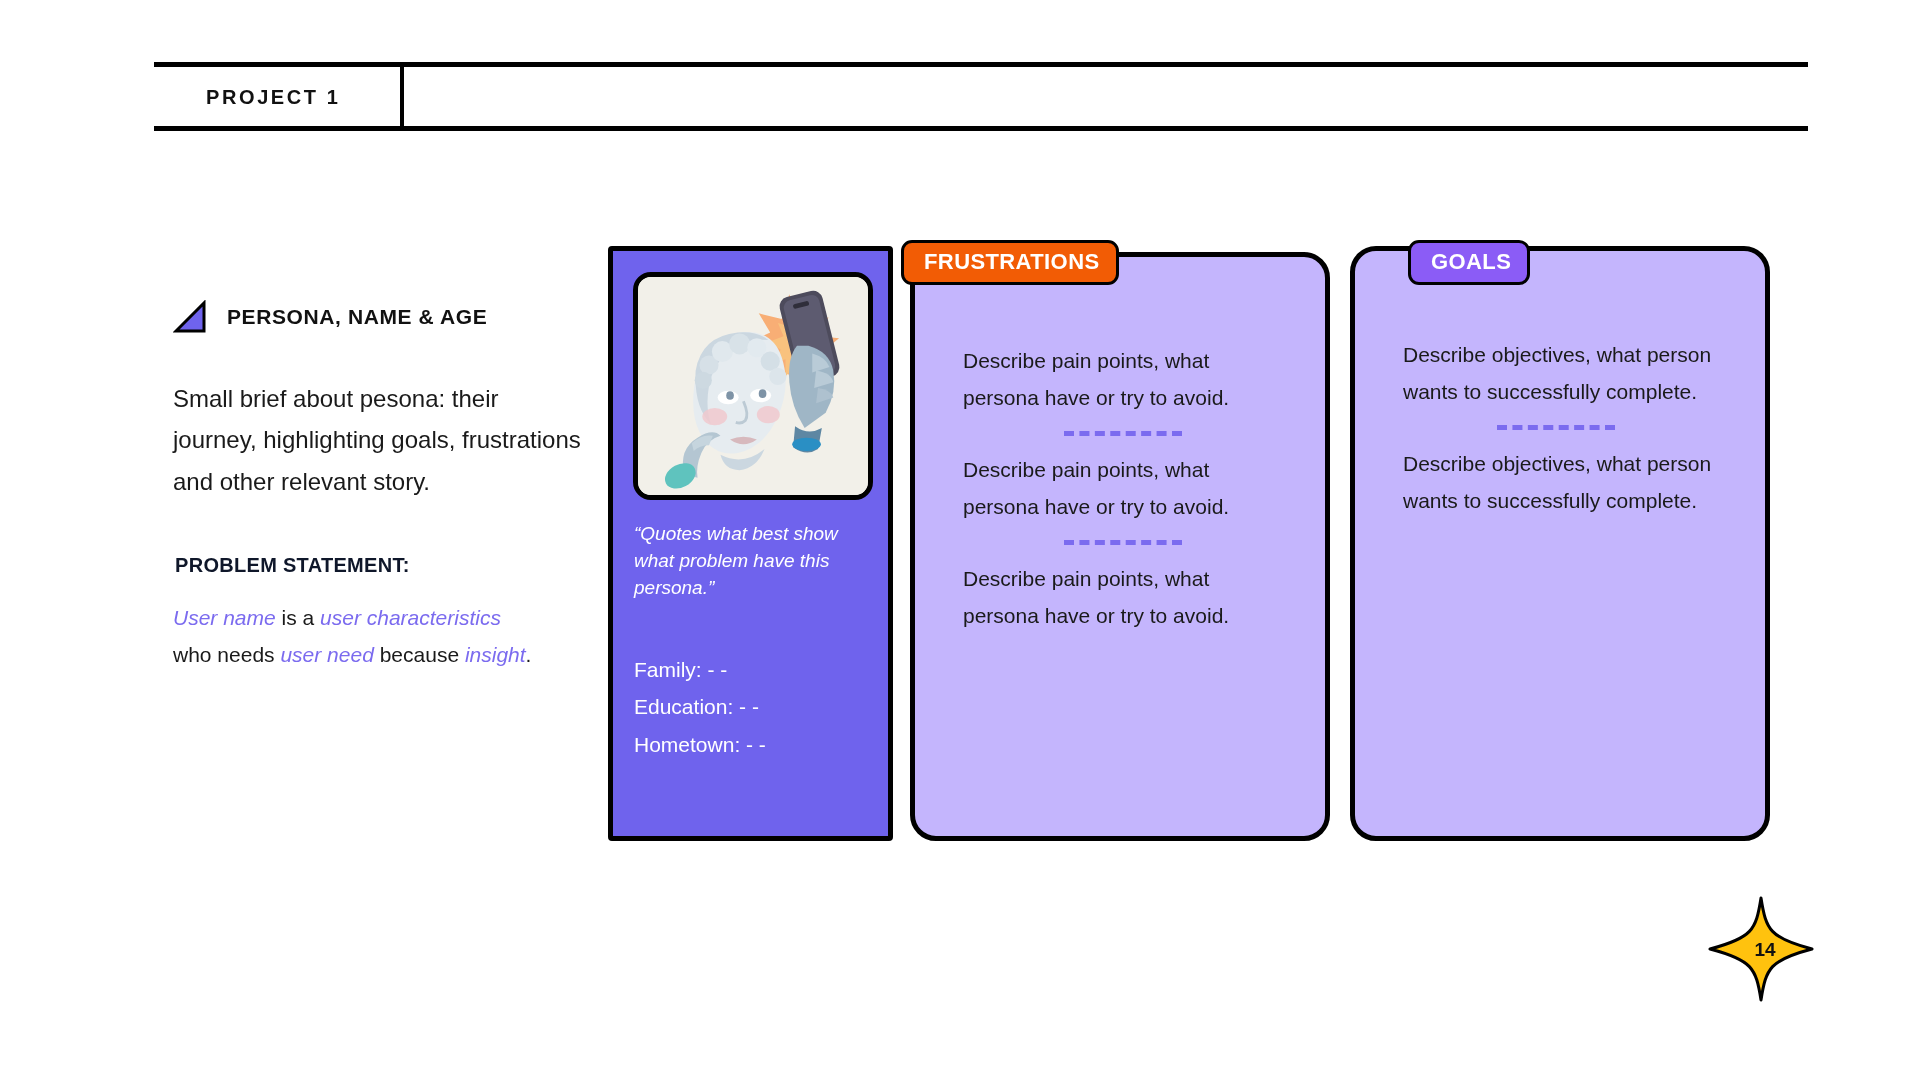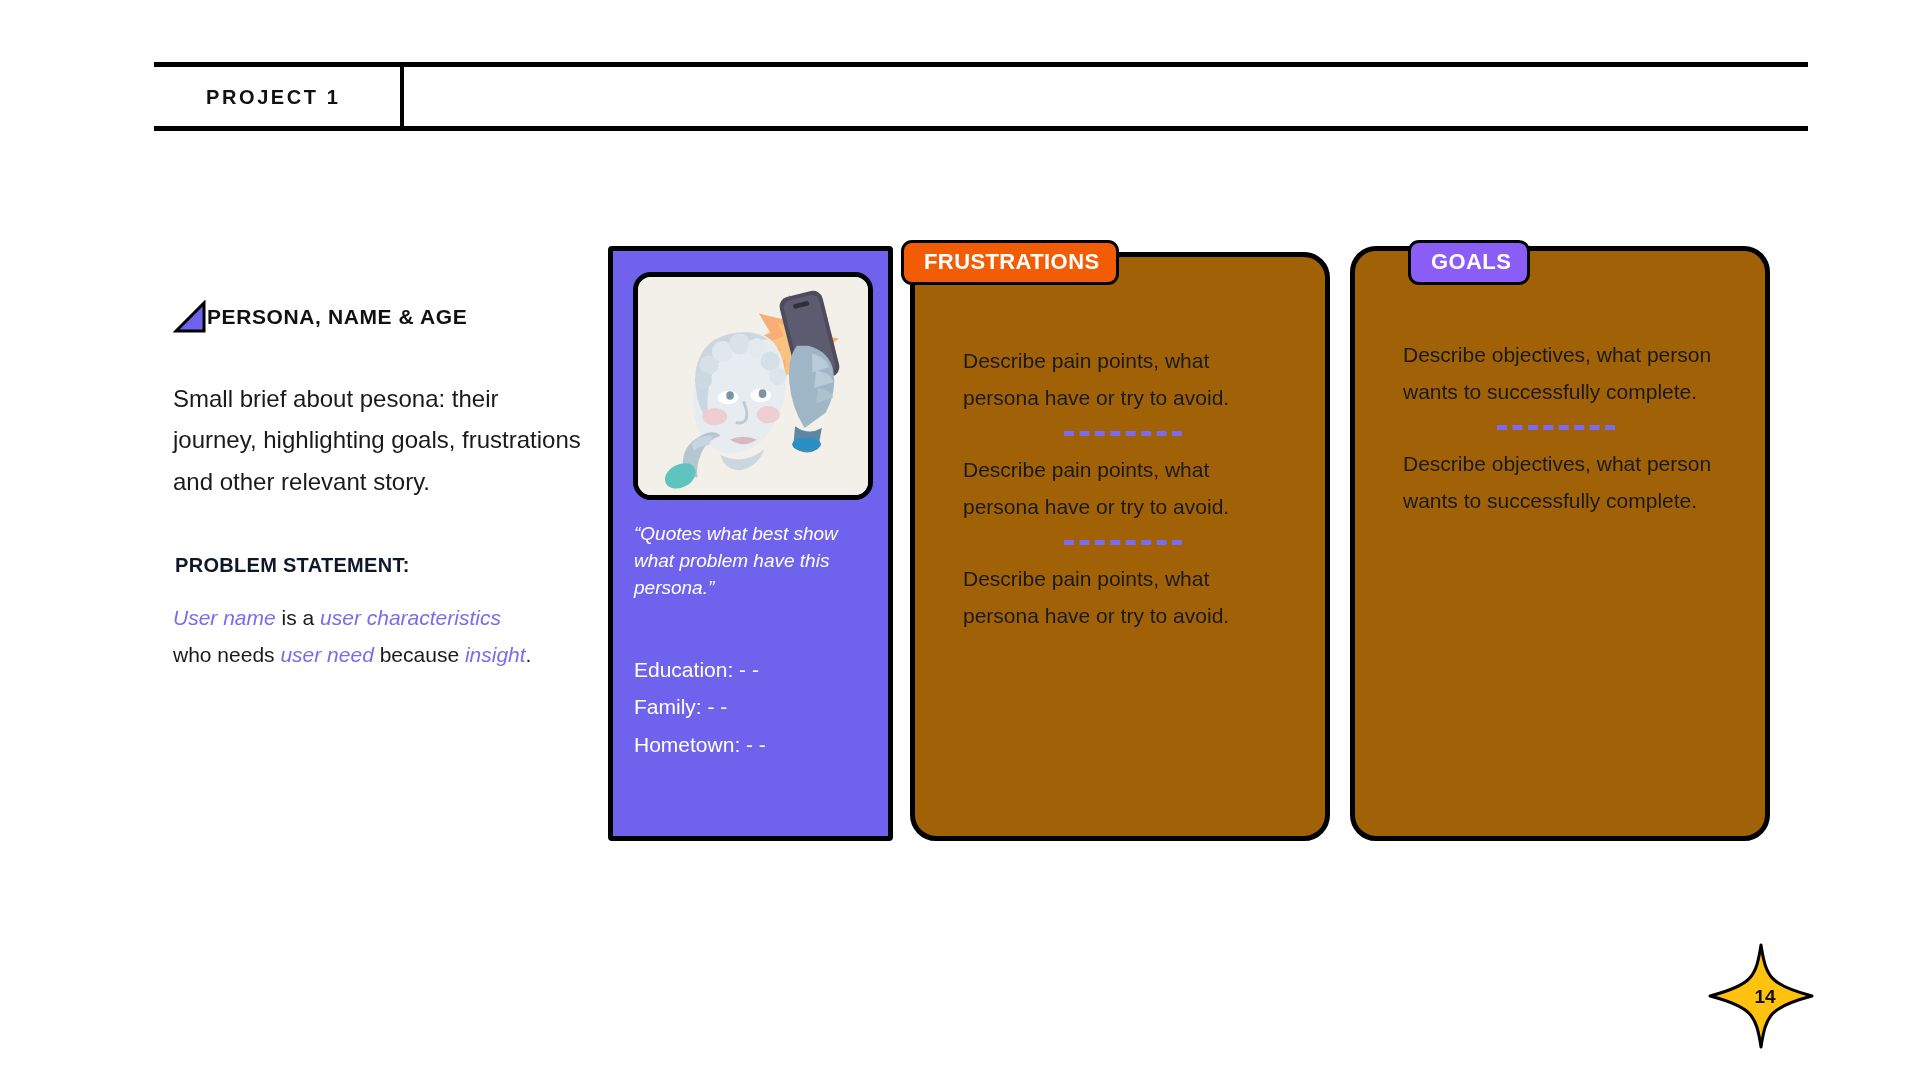--- a/index.html
+++ b/index.html
@@ -26,21 +26,21 @@
   }
   .header .title {
     position: absolute; left: 52px; top: 24px;
     font-size: 20px; font-weight: bold; letter-spacing: 2.6px; color:#111;
     white-space: nowrap;
   }
 
   
   .left-col { position: absolute; left: 165px; top: 300px; width: 420px; }
 
-  .persona-head { display: flex; align-items: center; }
+  .persona-head { display: flex; align-items: center; gap: 20px; }
   .tri-icon { width: 34px; height: 34px; display:block; }
   .persona-head-label {
     font-size: 21px; font-weight: bold; letter-spacing: 0.6px; color:#111;
     white-space: nowrap;
   }
 
   .brief {
     margin-top: 44px;
     font-size: 24px; line-height: 1.72; color:#1a1a1a;
     max-width: 410px;
@@ -81,21 +81,21 @@
     color:#ffffff; font-style: italic; font-size: 19px; line-height: 1.42;
   }
   .demos {
     position: absolute; left: 21px; top: 400px; width: 250px;
     color:#ffffff; font-size: 21px; line-height: 1.78;
   }
 
   
   .wcard {
     position: absolute;
-    background: #a16207;
+    background: #c4b5fd;
     border: 5px solid #000;
     border-radius: 26px;
   }
   #frustrations-card { left: 902px; top: 252px; width: 420px; height: 589px; }
   #goals-card        { left: 1342px; top: 246px; width: 420px; height: 595px; }
 
   .tag {
     position: absolute;
     border: 3px solid #000;
     border-radius: 11px;
@@ -118,21 +118,21 @@
     display:flex; align-items:center;
   }
   .dash-div .line {
     width: 118px; height: 0;
     border-top: 5px dashed #7B6BEF;
     margin: 0 auto;
   }
   #goals-card .card-body .dash-div .line { margin: 0 auto 0 94px; }
 
   
-  .star-wrap { position: absolute; left: 1698px; top: 941px; width: 110px; height: 110px; }
+  .star-wrap { position: absolute; left: 1698px; top: 894px; width: 110px; height: 110px; }
   .star-wrap svg { display:block; }
   .star-num {
     position: absolute; left: 0; top: 0; width: 110px; height: 110px;
     display:flex; align-items:center; justify-content:center;
     font-size: 19px; font-weight: bold; color:#111;
     padding-left: 8px; padding-top: 2px;
   }
 </style>
 </head>
 <body>
@@ -212,22 +212,22 @@
           <path d="M86 186 q24 12 46 -6 q-8 20 -26 22 q-16 0 -20 -16 z" fill="#CBD7E0"></path>
         </g>
 
         <path d="M48 206 q-6 -26 14 -38 q16 -10 24 -2 q-14 4 -20 18 q-6 14 -4 26 z" fill="#B4C6D2"></path>
         <path d="M56 174 q10 -10 22 -8 l-4 10 q-10 0 -16 6 z" fill="#C6D5DE"></path>
         <ellipse cx="44" cy="208" rx="17" ry="12" fill="#5FC3BE" transform="rotate(-28 44 208)"></ellipse>
       </svg>
     </div>
     <div class="quote">“Quotes what best show what problem have this persona.”</div>
     <div class="demos">
+      <div>Family: - -</div>
       <div>Education: - -</div>
-      <div>Family: - -</div>
       <div>Hometown: - -</div>
     </div>
   </div>
 
   <div class="wcard" id="frustrations-card">
     <div class="card-body">
       <p>Describe pain points, what persona have or try to avoid.</p>
       <div class="dash-div">
           <span class="line"></span>
         </div>

